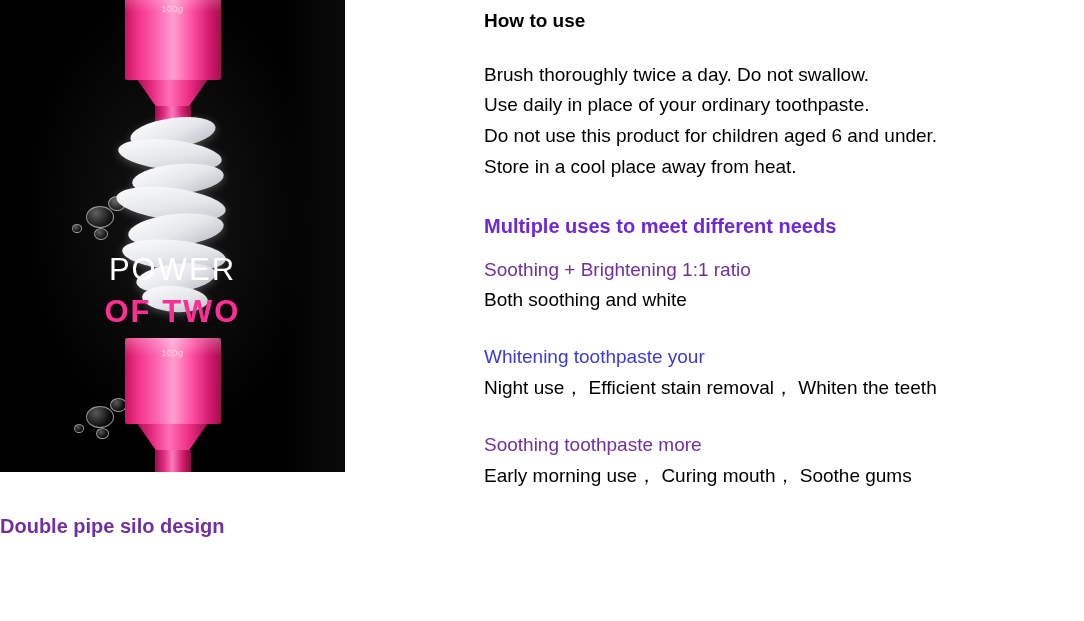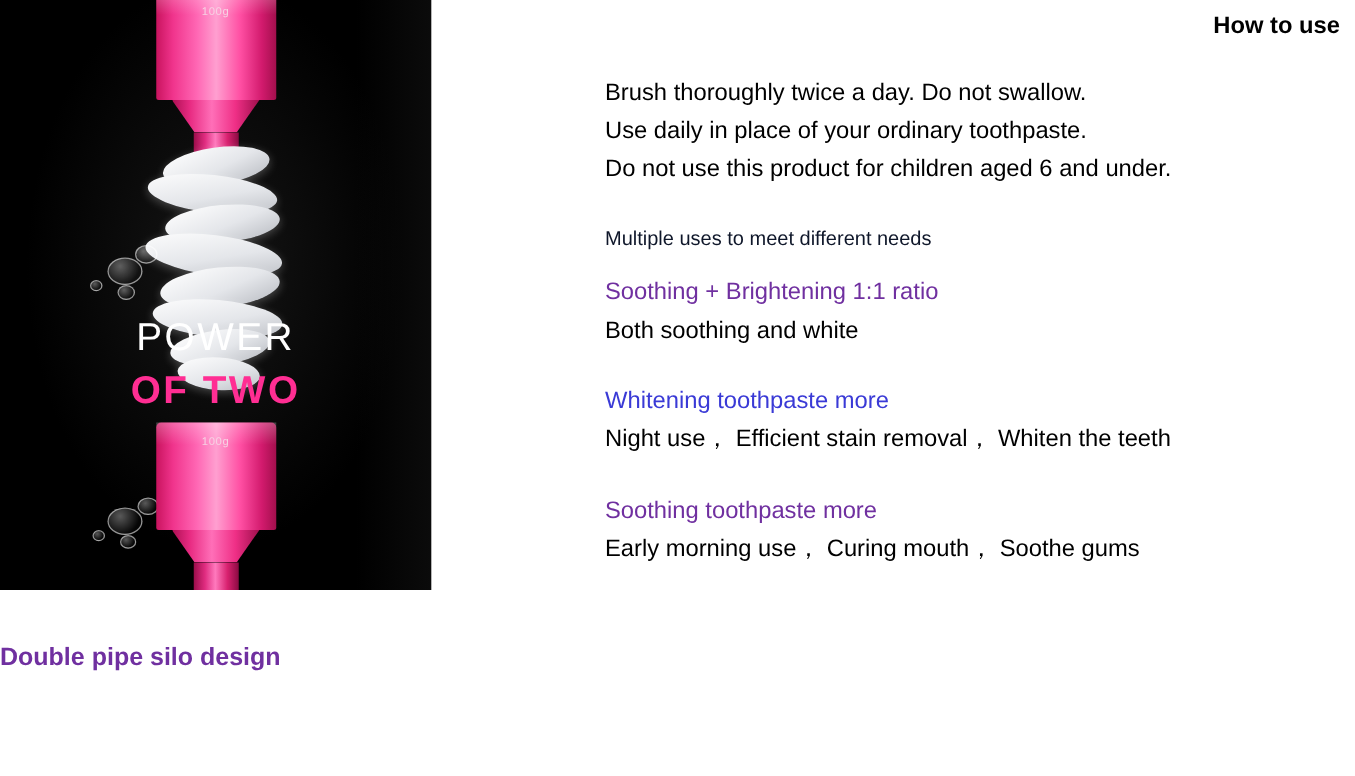--- a/index.html
+++ b/index.html
@@ -185,35 +185,34 @@
     position: absolute;
     left: 484px;
     top: 8px;
     width: 588px;
   }
   .h-bold {
     font-size: 19px;
     font-weight: bold;
     color: #000000;
     line-height: 1.35;
-    text-align: right;
   }
   .body-line {
     font-size: 19px;
     color: #000000;
     line-height: 1.62;
   }
   .spacer-sm { height: 16px; }
   .spacer-md { height: 26px; }
   .spacer-lg { height: 30px; }
 
   .h-purple {
-    font-size: 16px;
-    font-weight: normal;
-    color: #0f172a;
+    font-size: 20px;
+    font-weight: bold;
+    color: #6d28d9;
     line-height: 1.3;
   }
   .purple-line {
     font-size: 19px;
     color: #7030a0;
     line-height: 1.62;
   }
   .num-purple { color: #7030a0; }
   .blue-line {
     font-size: 19px;
@@ -280,32 +279,33 @@
   </div>
 
   <div class="right-col">
 
     <div class="h-bold">How to use</div>
     <div class="spacer-md"></div>
 
     <div class="body-line">Brush thoroughly twice a day. Do not swallow.</div>
     <div class="body-line">Use daily in place of your ordinary toothpaste.</div>
     <div class="body-line">Do not use this product for children aged 6 and under.</div>
+    <div class="body-line">Store in a cool place away from heat.</div>
 
     <div class="spacer-lg"></div>
 
     <div class="h-purple">Multiple uses to meet different needs</div>
     <div class="spacer-sm"></div>
 
     <div class="purple-line">Soothing + Brightening 1:1 ratio</div>
     <div class="body-line">Both soothing and white</div>
 
     <div class="spacer-md"></div>
 
-    <div class="blue-line">Whitening toothpaste more</div>
+    <div class="blue-line">Whitening toothpaste your</div>
     <div class="body-line">Night use，  Efficient stain removal，  Whiten the teeth</div>
 
     <div class="spacer-md"></div>
 
     <div class="purple-line">Soothing toothpaste more</div>
     <div class="body-line">Early morning use，  Curing mouth，  Soothe gums</div>
 
   </div>
 </div>
 

